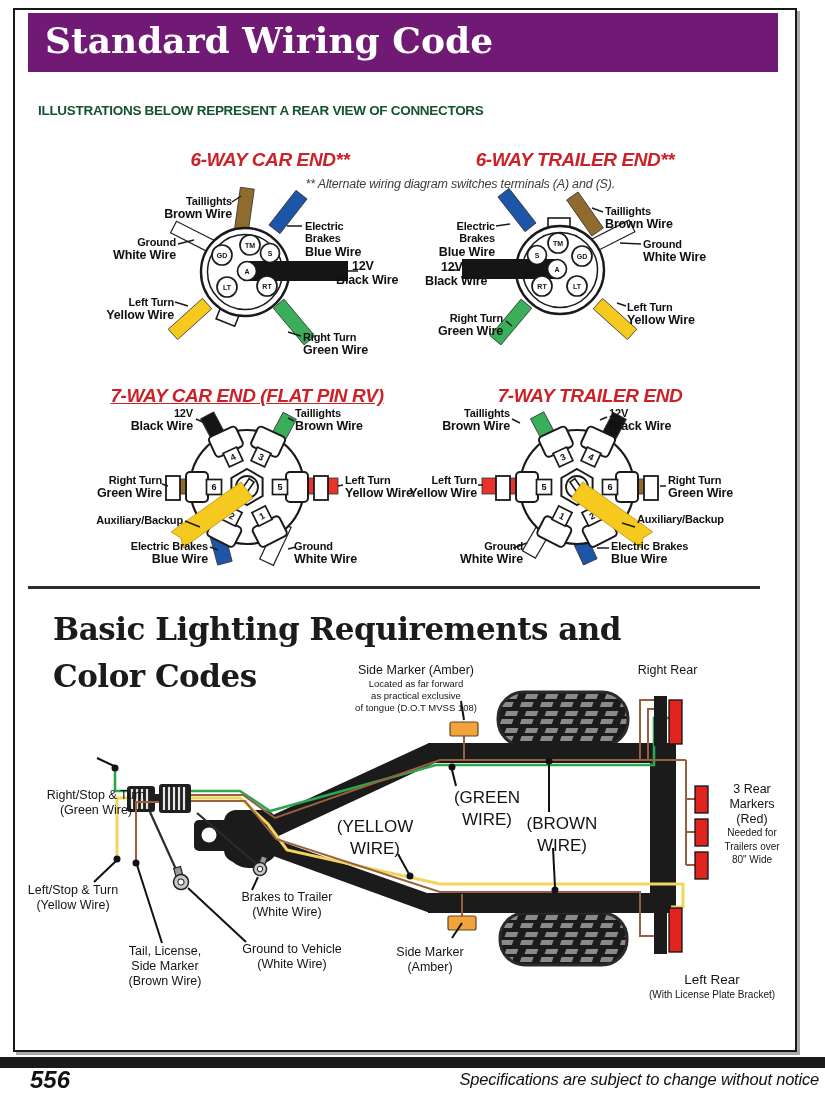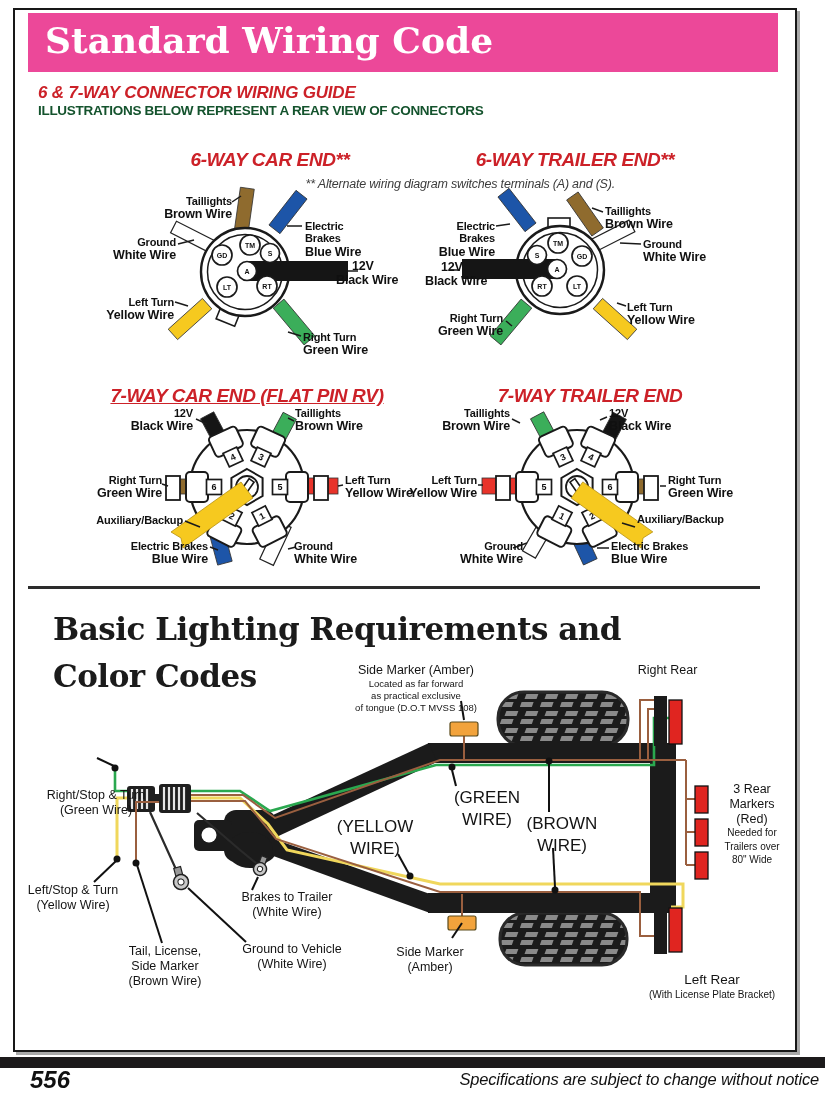--- a/index.html
+++ b/index.html
@@ -1,20 +1,20 @@
 <!DOCTYPE html>
 <html><head>
 <meta charset="utf-8">
 <style>
   html,body{margin:0;padding:0;background:#fff;}
   #page{position:relative;width:825px;height:1095px;background:#fff;overflow:hidden;
         font-family:"Liberation Sans",sans-serif;color:#101010;}
   #frame{position:absolute;left:13px;top:8px;width:780px;height:1040px;border:2px solid #181818;
          box-shadow:3px 3px 0 #a9a9a9;}
-  #hdrbar{position:absolute;left:28px;top:13px;width:750px;height:59px;background:#ec4899;}
+  #hdrbar{position:absolute;left:28px;top:13px;width:750px;height:59px;background:#701a75;}
   #hdrbar .t{position:absolute;left:17px;top:6px;color:#fff;font-family:"DejaVu Serif",serif;
              font-weight:bold;font-size:36px;letter-spacing:0px;white-space:nowrap;}
   .redh{position:absolute;color:#cc2128;font-style:italic;font-weight:bold;}
   #guideh{left:38px;top:83px;font-size:17px;letter-spacing:-0.2px;}
   #guidesub{position:absolute;left:38px;top:103px;font-weight:bold;font-size:13.5px;letter-spacing:-0.3px;color:#14532d;}
   .rtitle{position:absolute;color:#cc2128;font-style:italic;font-weight:bold;font-size:19px;
           letter-spacing:-0.4px;text-align:center;white-space:nowrap;}
   #altnote{position:absolute;left:215px;top:177px;width:400px;text-align:right;font-style:italic;
            font-size:12.5px;color:#3c3c3c;letter-spacing:-0.2px;}
   .lbl{position:absolute;font-weight:bold;color:#101010;line-height:1.13;letter-spacing:-0.15px;}
@@ -44,21 +44,20 @@
 </head>
 <body>
 
 <div id="page">
   <div id="frame"></div>
 
   <div id="hdrbar">
     <div class="t">Standard Wiring Code</div>
   </div>
 
-  <div id="guideh" class="redh">6 &amp; 7-WAY CONNECTOR WIRING GUIDE</div>
   <div id="guidesub">ILLUSTRATIONS BELOW REPRESENT A REAR VIEW OF CONNECTORS</div>
 
   <div class="rtitle" style="left:150px;top:149px;width:240px;">6-WAY CAR END**</div>
   <div class="rtitle" style="left:450px;top:149px;width:250px;">6-WAY TRAILER END**</div>
   <div id="altnote">** Alternate wiring diagram switches terminals (A) and (S).</div>
   <div class="rtitle" style="left:92px;top:385px;width:310px;text-decoration:underline;">7-WAY CAR END (FLAT PIN RV)</div>
   <div class="rtitle" style="left:445px;top:385px;width:290px;">7-WAY TRAILER END</div>
 
   <svg style="top:140px;" width="825" height="450" viewBox="0 0 825 450">
 

